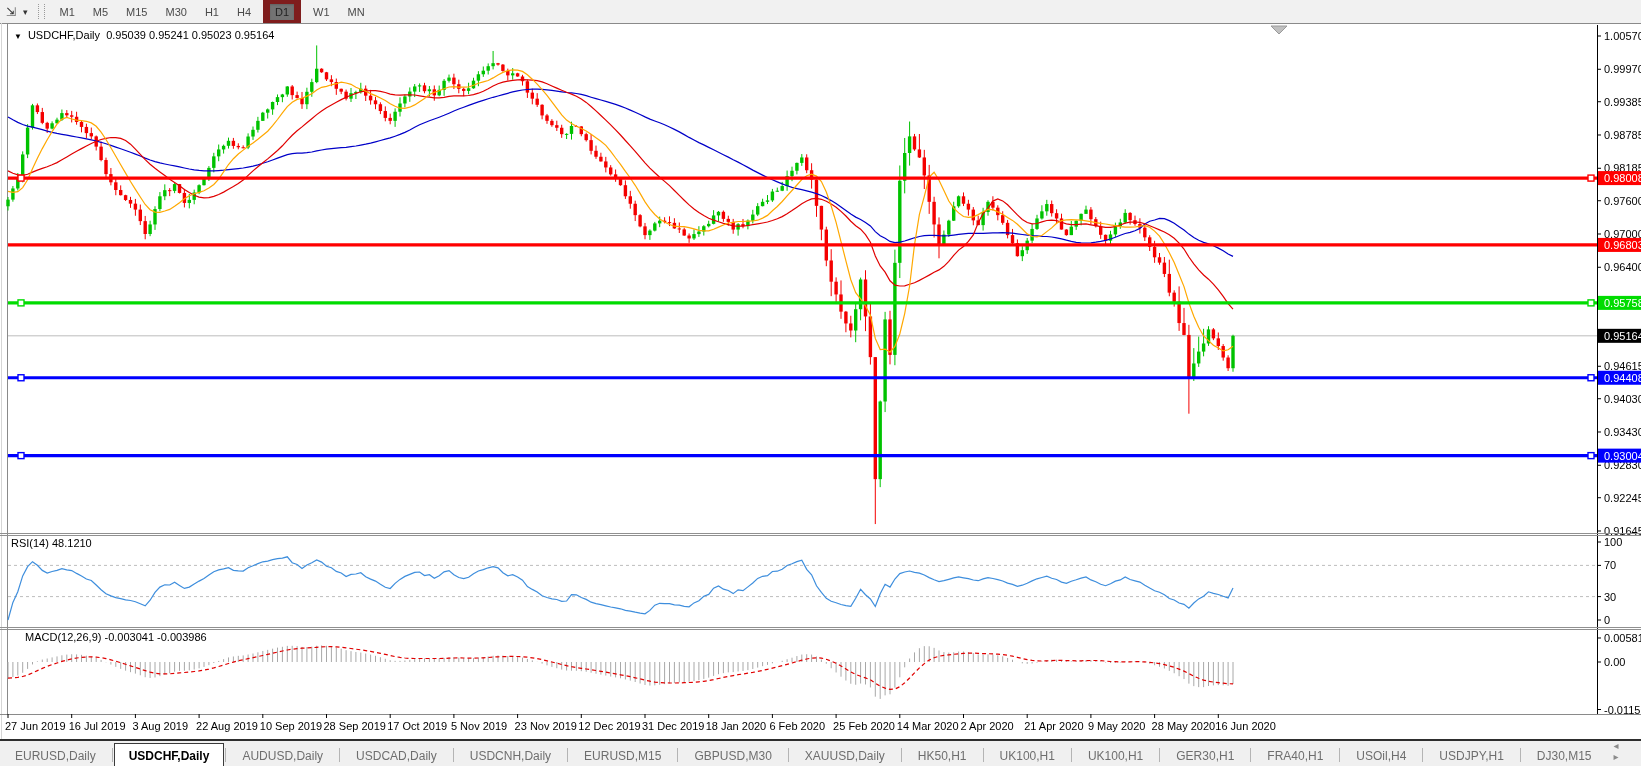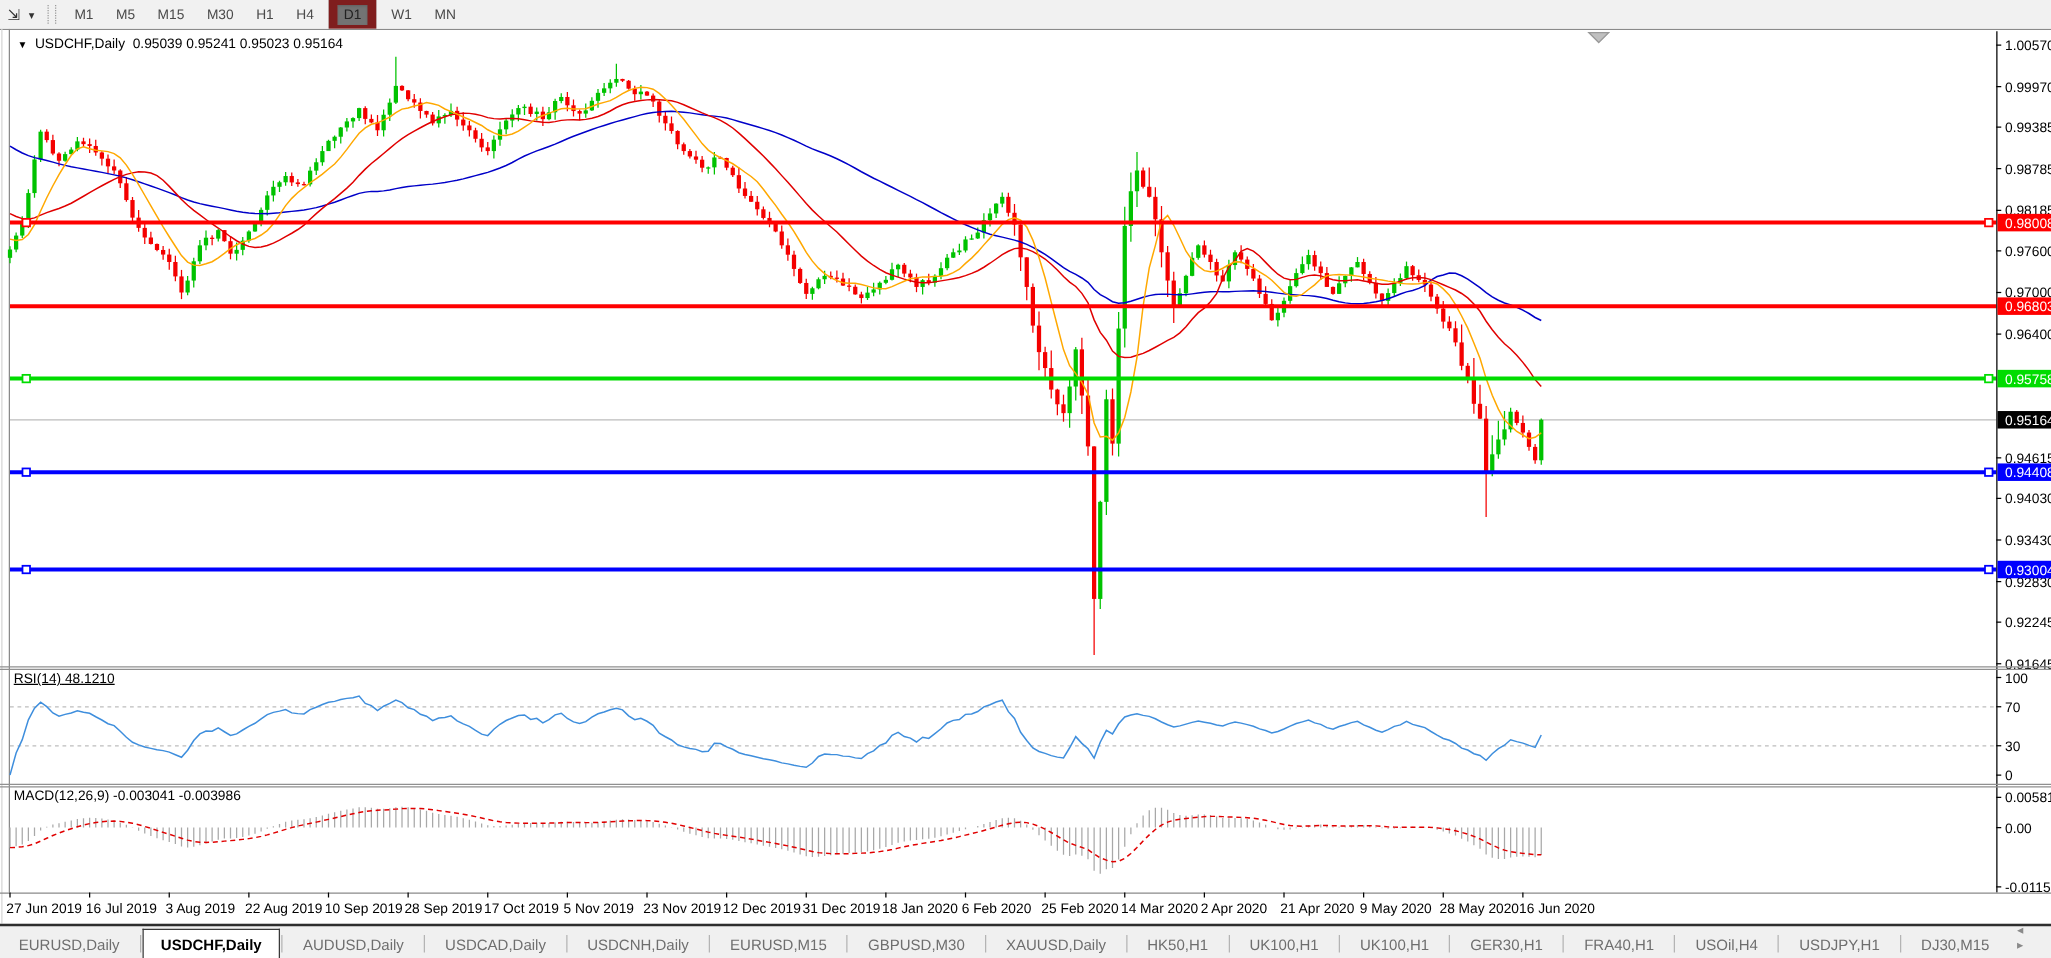--- a/index.html
+++ b/index.html
@@ -13,22 +13,22 @@
   .grip{width:5px;height:15px;margin:0 6px 0 10px;border-left:1px dotted #9a9a9a;border-right:1px dotted #9a9a9a;}
   .tf-btn{min-width:26px;padding:2px 5px;margin:0 3px;text-align:left;color:#4a4a4a;
     border:1px solid transparent;border-radius:2px;cursor:pointer;font-size:11px;}
   .tf-btn.active{background:#737373;border:7px solid #7f1d1d;box-shadow:inset 0 1px 2px rgba(0,0,0,.15);color:#222;}
   
   #chart-wrap{position:absolute;left:0;top:23px;width:1641px;height:716px;background:#ffffff;}
   #chart-svg{position:absolute;left:0;top:0;}
   .overlay-label{position:absolute;font-size:11px;color:#000;white-space:pre;}
   #chart-title{left:14px;top:6px;}
   #chart-title .tri{font-size:8px;margin-right:6px;color:#000;}
-  #rsi-label{left:11px;top:514px;text-decoration:underline;}
-  #macd-label{left:11px;top:608px;}
+  #rsi-label{left:11px;top:514px;}
+  #macd-label{left:25px;top:608px;}
   
   #tabbar{position:absolute;left:0;top:739px;width:1641px;height:27px;background:#f0f0f0;
     border-top:2px solid #2e2e2e;display:flex;align-items:flex-end;}
   .tab{padding:4px 14px 5px 14px;color:#6e6e6e;cursor:pointer;white-space:nowrap;font-size:12px;
     border:1px solid transparent;border-bottom:none;}
   .tab.active{background:#ffffff;color:#000;font-weight:bold;border:1px solid #3a3a3a;border-bottom:none;
     margin-top:-2px;padding-top:5px;}
   .tab-sep{width:1px;height:14px;background:#b4b4b4;margin:0 1px 6px 1px;}
   #tab-arrows{margin-left:auto;margin-right:14px;margin-bottom:6px;color:#8a8a8a;font-size:10px;}
   #tab-arrows span{margin:0 7px;cursor:pointer;}

